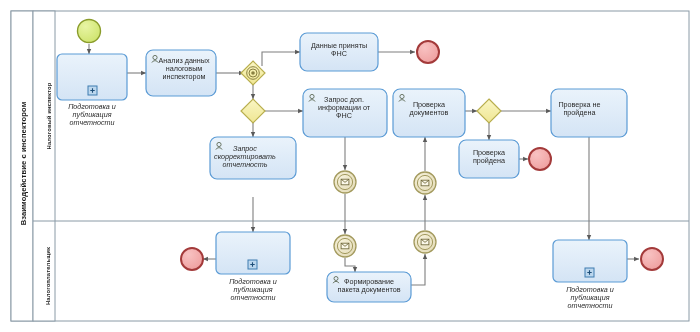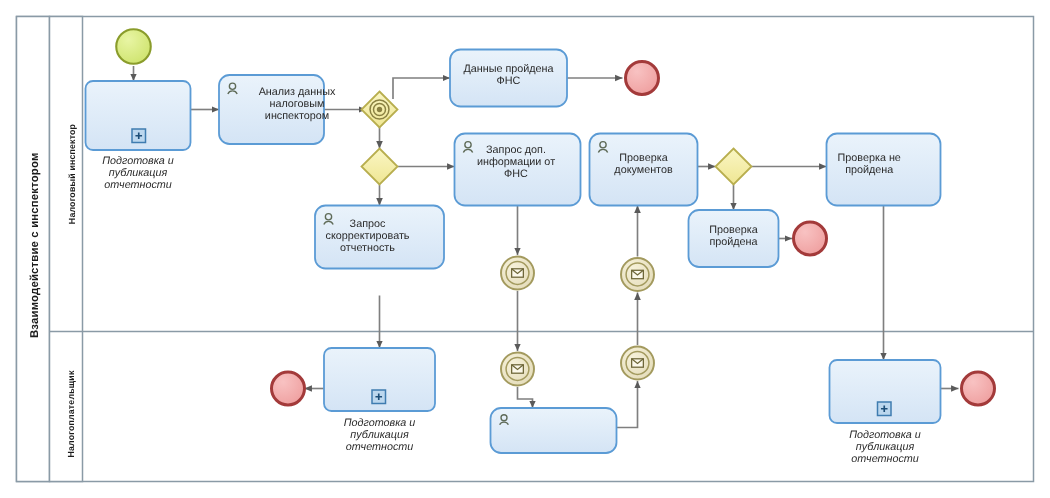--- a/index.html
+++ b/index.html
@@ -262,46 +262,48 @@
   <div class="vert pool-title" style="left:-62px; top:159px; width:170px; transform:rotate(-90deg);">Взаимодействие с инспектором</div>
 
   <div class="vert lane-title" style="left:-10px; top:113px; width:118px; transform:rotate(-90deg);">Налоговый инспектор</div>
 
   <div class="vert lane-title" style="left:-14px; top:273px; width:124px; transform:rotate(-90deg);">Налогоплательщик</div>
 
   <div class="lbl sub-lbl" style="left:49px; top:103px; width:86px;">Подготовка и
 публикация
 отчетности</div>
 
-  <div class="lbl task-lbl" style="left:162px; top:57px; width:72px;">Анализ данных
+  <div class="lbl task-lbl" style="left:148px; top:57px; width:72px;">Анализ данных
 налоговым
 инспектором</div>
 
-  <div class="lbl task-lbl" style="left:301px; top:42px; width:76px;">Данные пройдена
+  <div class="lbl task-lbl" style="left:301px; top:42px; width:76px;">Данные приняты
 ФНС</div>
 
-  <div class="lbl task-lbl" style="left:212px; top:145px; width:66px;">Запрос
+  <div class="lbl task-lbl" style="left:212px; top:145px; width:66px;font-style:italic;">Запрос
 скорректировать
 отчетность</div>
 
   <div class="lbl task-lbl" style="left:305px; top:96px; width:78px;">Запрос доп.
 информации от
 ФНС</div>
 
   <div class="lbl task-lbl" style="left:395px; top:101px; width:68px;">Проверка
 документов</div>
 
   <div class="lbl task-lbl" style="left:460px; top:149px; width:58px;">Проверка
 пройдена</div>
 
   <div class="lbl task-lbl" style="left:552px; top:101px; width:55px;">Проверка не
 пройдена</div>
 
   <div class="lbl sub-lbl" style="left:209px; top:278px; width:88px;">Подготовка и
 публикация
 отчетности</div>
 
+  <div class="lbl task-lbl" style="left:328px; top:278px; width:82px;">Формирование
+пакета документов</div>
 
   <div class="lbl sub-lbl" style="left:546px; top:286px; width:88px;">Подготовка и
 публикация
 отчетности</div>
 
 </div>
 
 </body></html>

